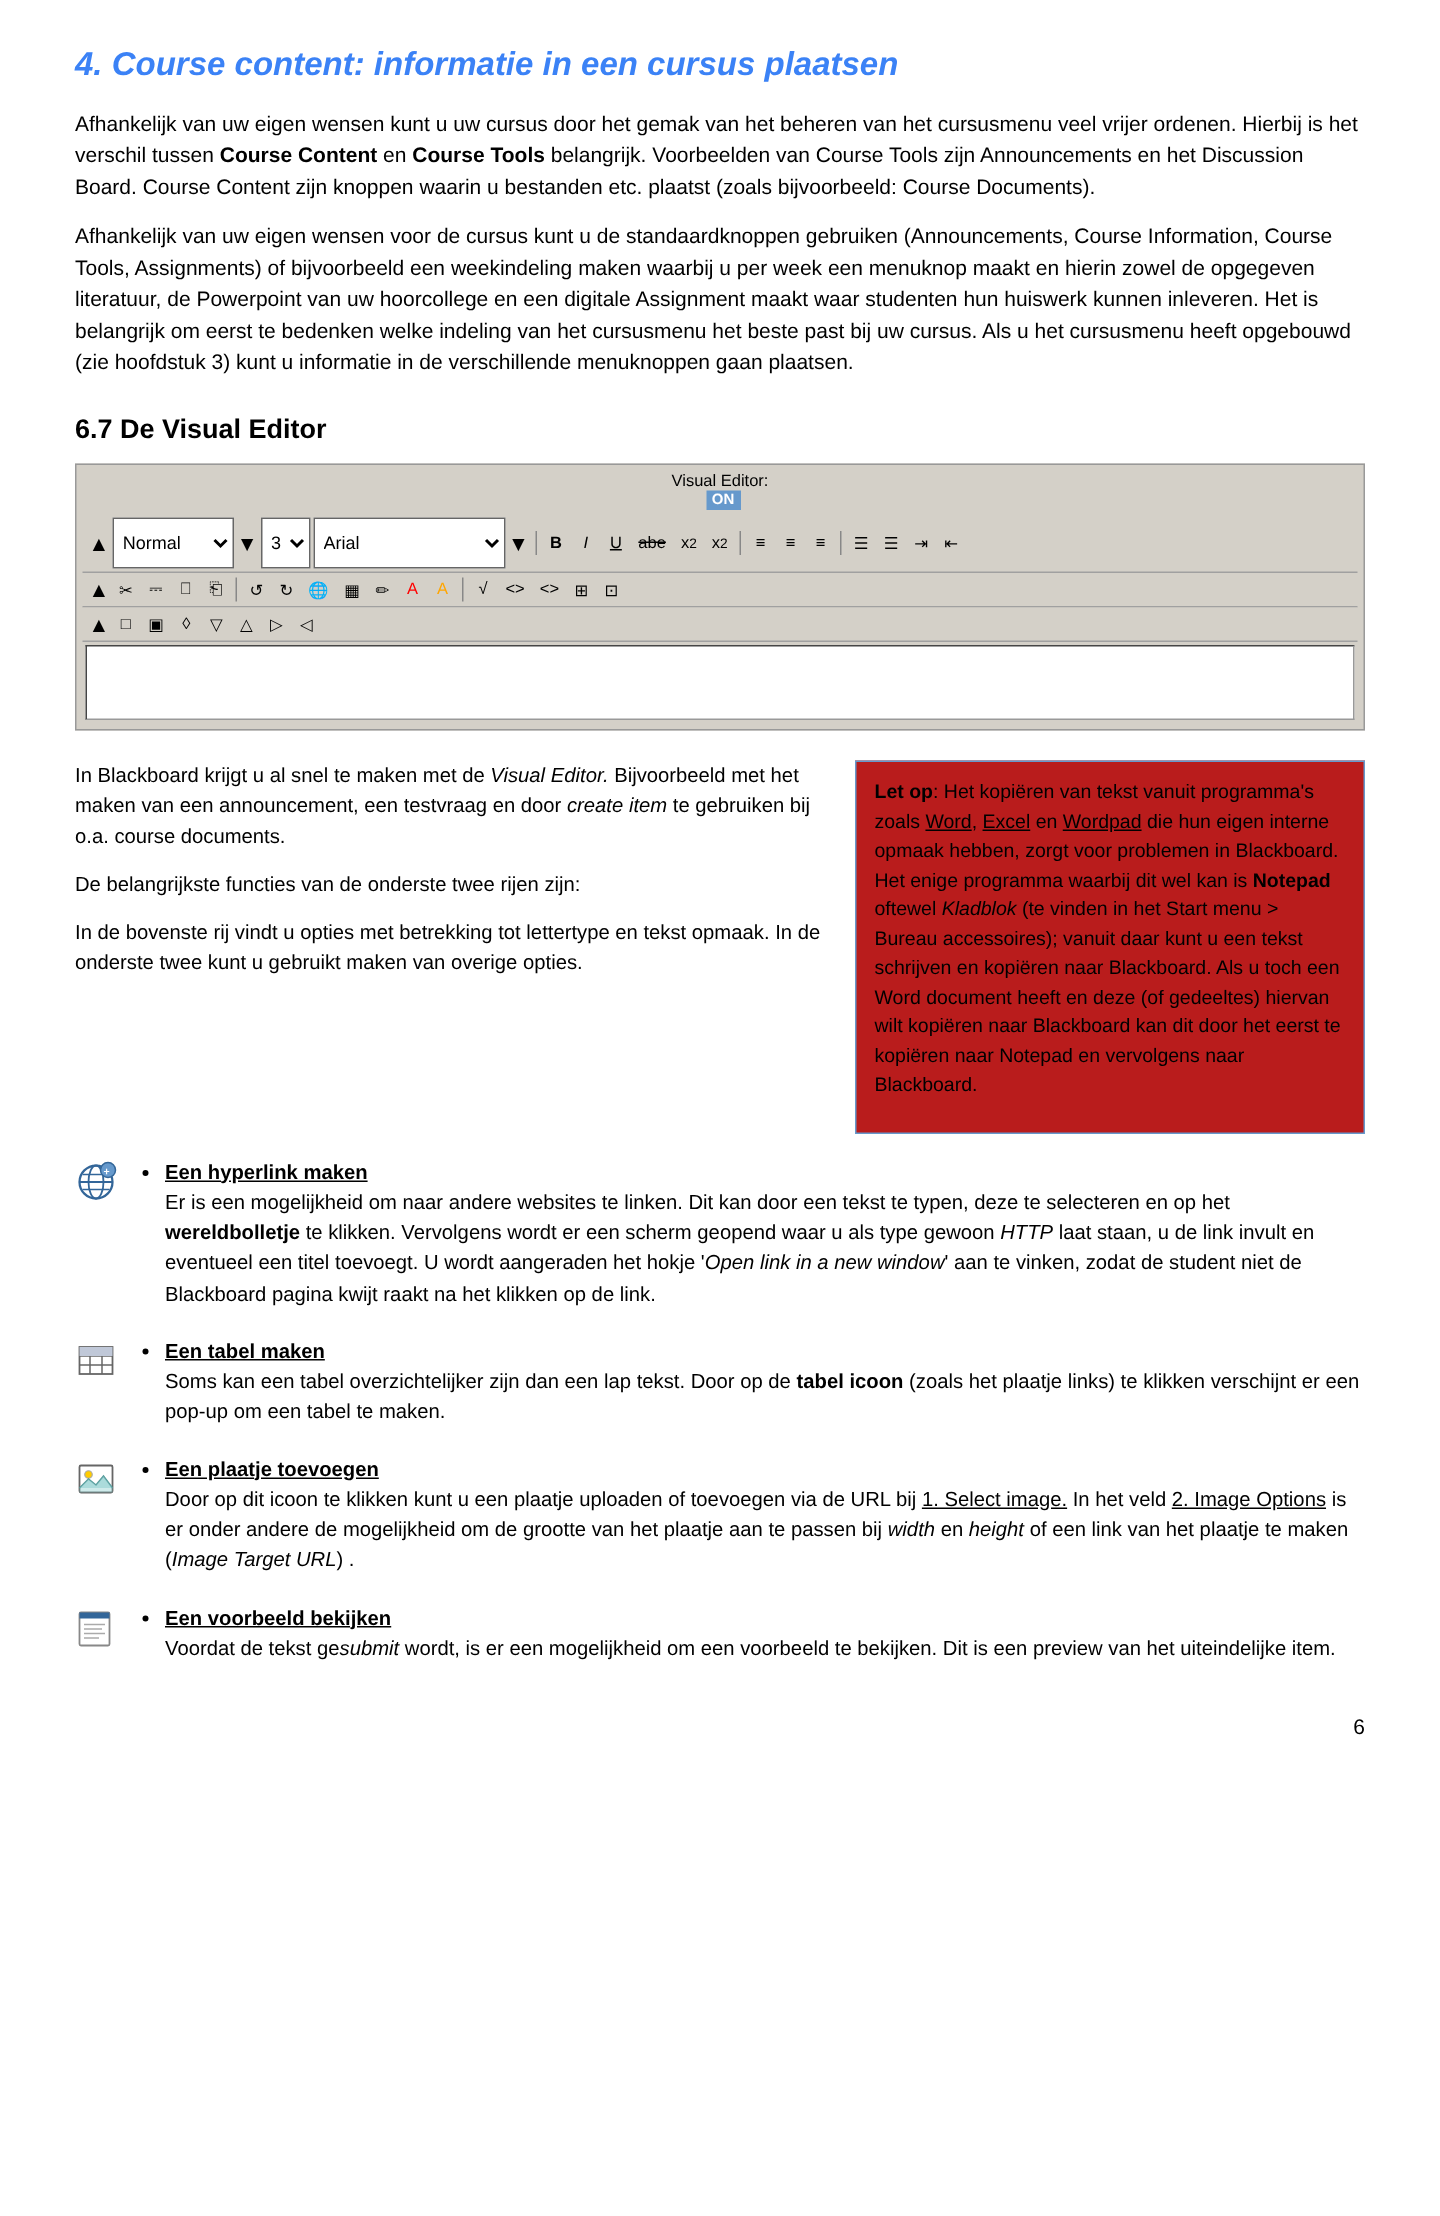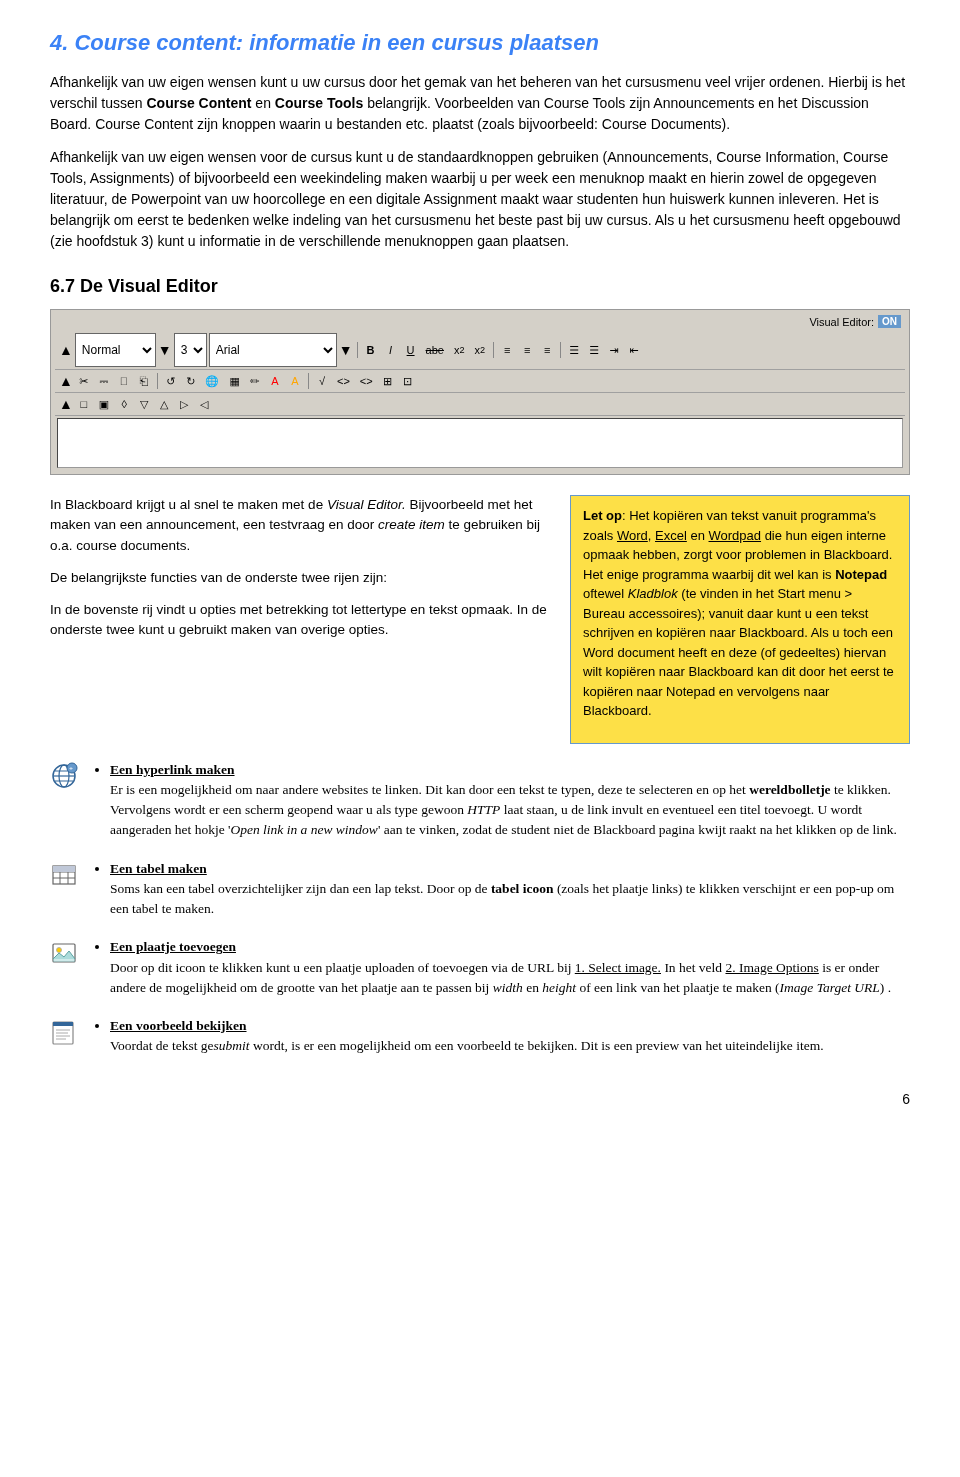--- a/index.html
+++ b/index.html
@@ -36,20 +36,21 @@
       margin: 12px 0 20px 0;
     }
     .ve-titlebar {
       display: flex;
       justify-content: flex-end;
       align-items: center;
       background: #d4d0c8;
       padding: 1px 4px;
       font-size: 11px;
       margin-bottom: 2px;
+      flex-direction: column;
     }
     .ve-on-badge {
       background: #6699cc;
       color: #fff;
       font-size: 10px;
       font-weight: bold;
       padding: 1px 4px;
       margin-left: 4px;
     }
     .ve-toolbar-row {
@@ -109,30 +110,29 @@
       flex: 1;
       font-size: 13.5px;
       line-height: 1.5;
     }
     .col-right {
       width: 340px;
       border: 1px solid #6699cc;
       padding: 10px 12px;
       font-size: 13px;
       line-height: 1.5;
-      background: #fde047;
+      background: #b91c1c;
     }
     .note-box {
       border: 1px solid #6699cc;
       padding: 10px 12px;
       font-size: 13px;
       line-height: 1.5;
     }
     .list-section {
-      font-family: Liberation Serif, serif;
     }
     .list-item-row {
       display: flex;
       align-items: flex-start;
       gap: 12px;
       margin-bottom: 14px;
     }
     .list-icon {
       width: 28px;
       height: 28px;

